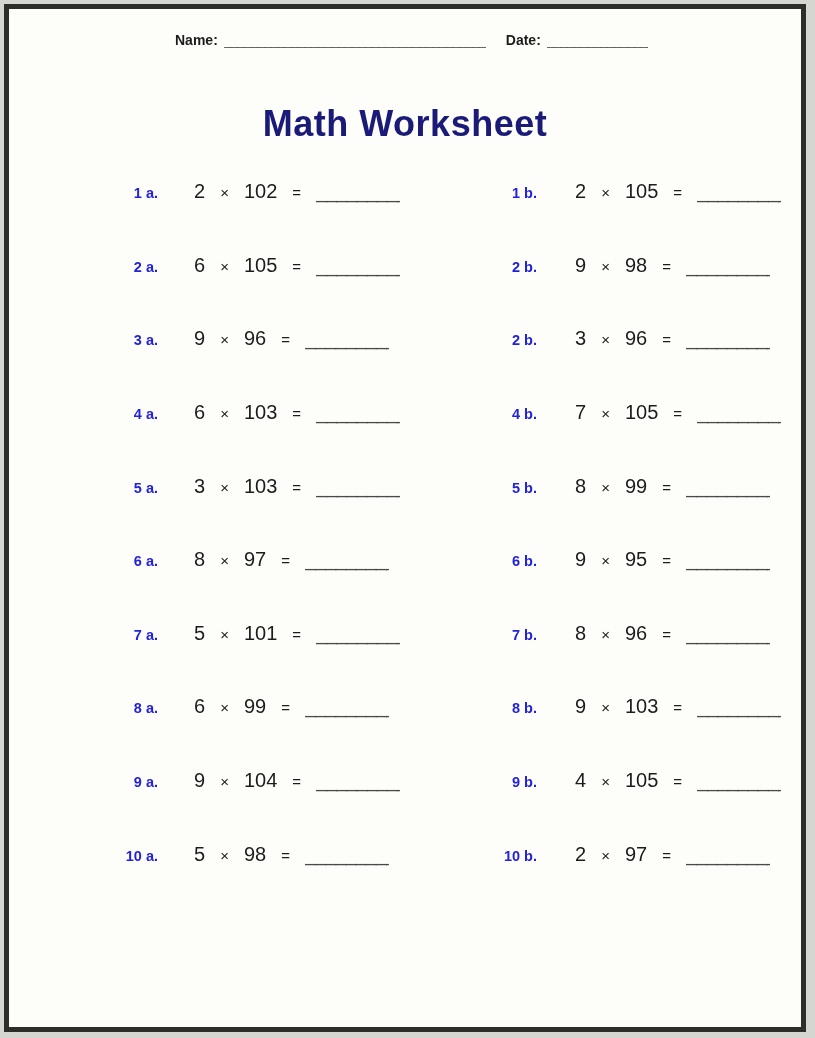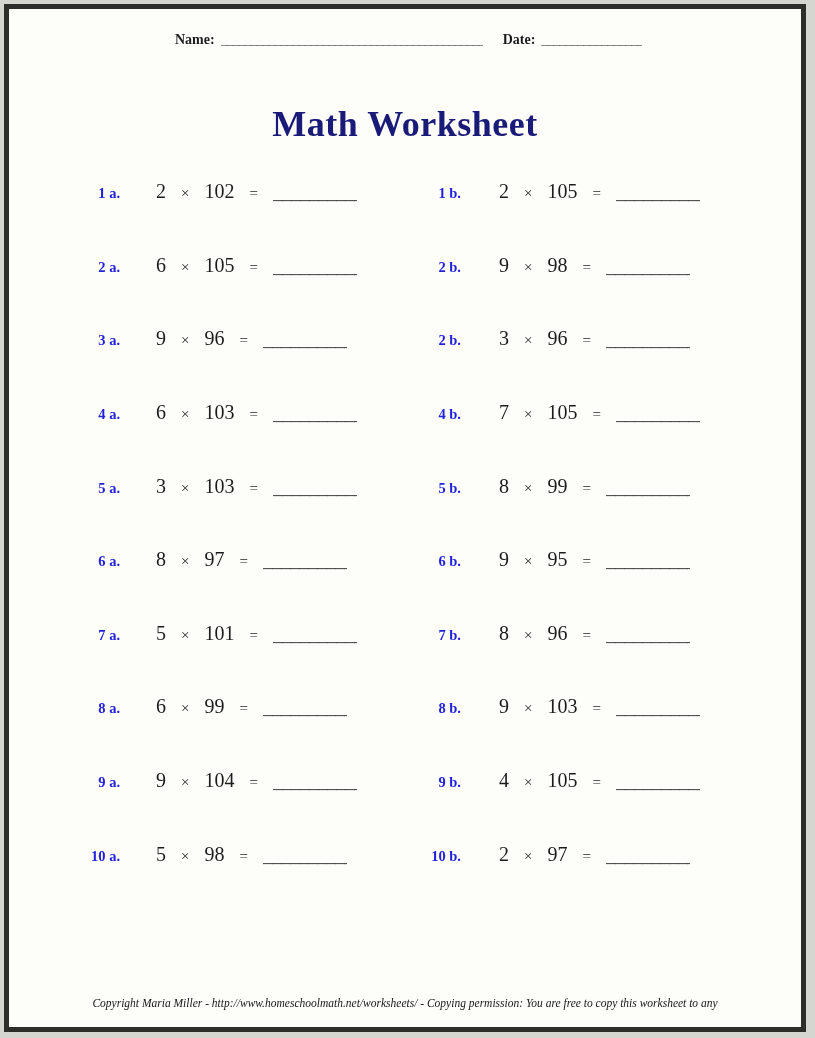--- a/index.html
+++ b/index.html
@@ -16,21 +16,20 @@
   body {
     background: var(--outer-bg);
     font-family: "Liberation Sans", sans-serif;
     position: relative;
     overflow: hidden;
   }
   .page {
     position:absolute; left:4px; top:4px; right:9px; bottom:6px;
     border:5px solid var(--frame);
     background: var(--page-bg);
-    font-family: Liberation Serif, serif;
   }
   .page-inner { position:relative; width:100%; height:100%; }
 
   
   .header-line {
     position:absolute; top:23px; left:166px;
     display:flex; align-items:baseline;
     font-size:14px; font-weight:bold; color:var(--ink);
     white-space:nowrap;
   }
@@ -47,21 +46,21 @@
   .title {
     position:absolute; top:94px; left:0; right:0;
     text-align:center;
     font-size:36px; font-weight:bold; color:var(--title-color);
     letter-spacing:0.5px;
   }
 
   
   .problems { position:absolute; top:146px; left:0; right:0; }
   .row { height:73.6px; display:flex; align-items:center; }
-  .cell { display:flex; align-items:baseline; }
+  .cell { display:flex; align-items:baseline;margin-left:38px; }
   .cell-a { width:344px; flex:none; }
   .plabel {
     flex:none; text-align:right;
     font-size:14.5px; font-weight:bold; color:var(--label-color);
     white-space:pre;
   }
   .cell-a .plabel { width:111px; }
   .cell-b .plabel { width:108px; }
   .expr {
     display:flex; align-items:baseline; column-gap:15px;
@@ -325,17 +324,16 @@
         <span class="op">×</span>
         <span class="factor">97</span>
         <span class="op">=</span>
         <span class="ansblank">__________</span>
       </span>
     </div>
   </div>
 </div>
 
     <div class="footer">
-      <div>Copyright Maria Miller - http://www.homeschoolmath.net/worksheets/ - Copying permission: You are free to copy this worksheet to any</div>
     </div>
 
   </div>
 </div>
 
 </body></html>

